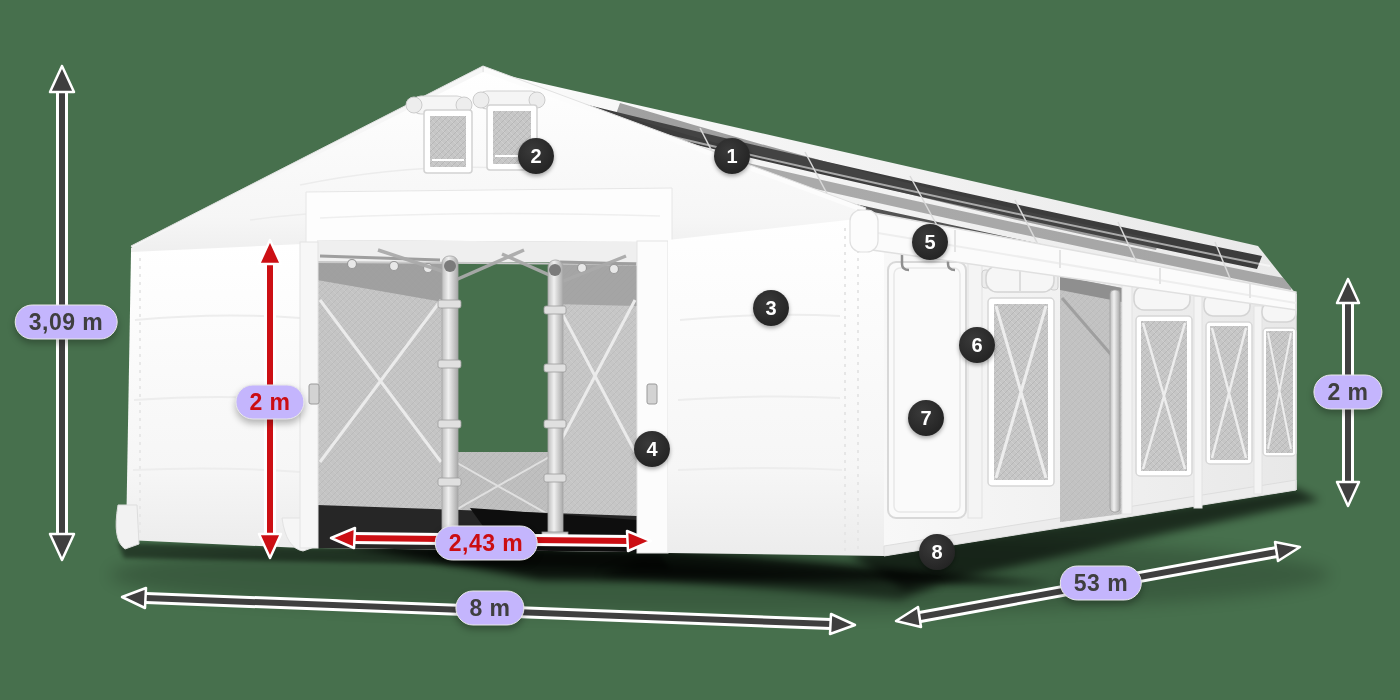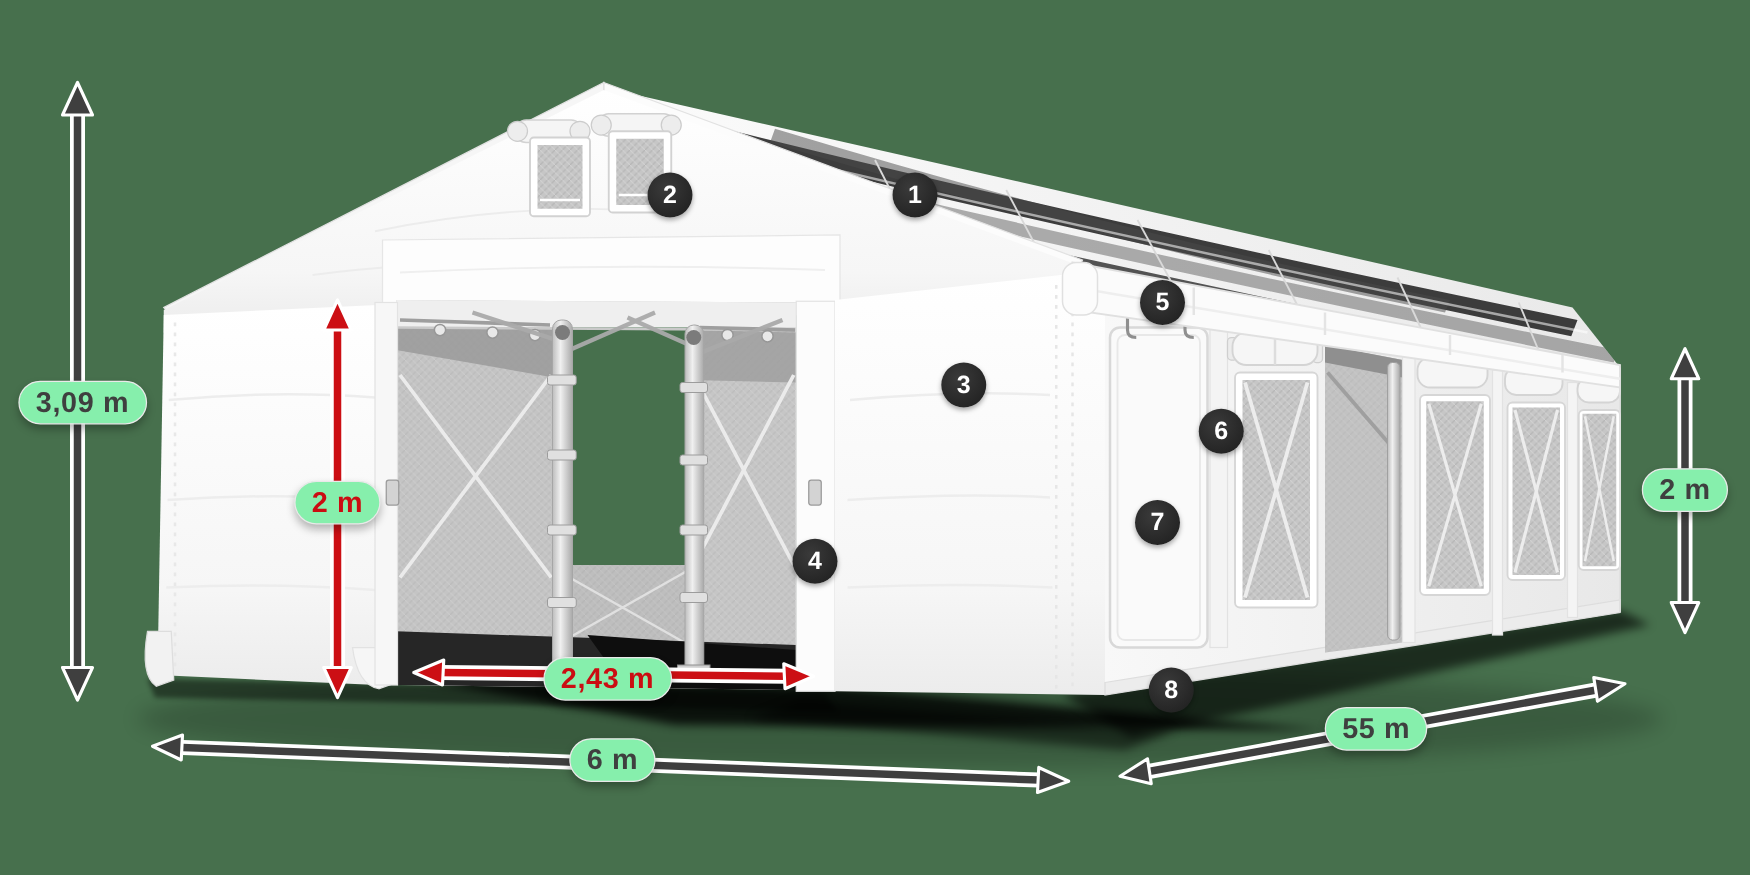--- a/index.html
+++ b/index.html
@@ -1,21 +1,21 @@
 <!DOCTYPE html>
 <html><head>
 <meta charset="utf-8">
 <style>
   html,body{margin:0;padding:0;}
   body{width:1400px;height:700px;font-family:"Liberation Sans",sans-serif;}
   .stage{position:relative;width:1400px;height:700px;background:#47704d;overflow:hidden;}
   .stage svg{position:absolute;left:0;top:0;}
   .pill{
     position:absolute;transform:translate(-50%,-50%);
-    background:#86efac;border:1px solid #e9e9e9;border-radius:24px;
+    background:#c4b5fd;border:1px solid #e9e9e9;border-radius:24px;
     padding:3px 13px;font-size:23px;font-weight:bold;color:#3f3f3f;
     white-space:nowrap;box-shadow:0 4px 7px rgba(0,0,0,0.28);
     letter-spacing:0.5px;z-index:5;
   }
   .pill.red{color:#cb0d12;}
   .badge{
     position:absolute;transform:translate(-50%,-50%);
     width:36px;height:36px;border-radius:50%;
     background:radial-gradient(circle at 40% 35%,#3a3a3a,#242424 75%);
     color:#ffffff;font-size:20px;font-weight:bold;
@@ -338,22 +338,22 @@
       <line x1="1348" y1="300" x2="1348" y2="485" stroke="#3f3f3f" stroke-width="6"></line>
       <polygon points="1348,279 1337,303 1359,303" fill="#3f3f3f" stroke="#ffffff" stroke-width="2.5"></polygon>
       <polygon points="1348,506 1337,482 1359,482" fill="#3f3f3f" stroke="#ffffff" stroke-width="2.5"></polygon>
     </g>
   </g>
 </svg>
 
 <div class="pill" style="left:66px;top:322px">3,09 m</div>
 <div class="pill red" style="left:270px;top:402px">2 m</div>
 <div class="pill red" style="left:486px;top:543px">2,43 m</div>
-<div class="pill" style="left:490px;top:608px">6 m</div>
-<div class="pill" style="left:1101px;top:583px">55 m</div>
+<div class="pill" style="left:490px;top:608px">8 m</div>
+<div class="pill" style="left:1101px;top:583px">53 m</div>
 <div class="pill" style="left:1348px;top:392px">2 m</div>
 
 <div class="badge" style="left:732px;top:156px">1</div>
 <div class="badge" style="left:536px;top:156px">2</div>
 <div class="badge" style="left:771px;top:308px">3</div>
 <div class="badge" style="left:652px;top:449px">4</div>
 <div class="badge" style="left:930px;top:242px">5</div>
 <div class="badge" style="left:977px;top:345px">6</div>
 <div class="badge" style="left:926px;top:418px">7</div>
 <div class="badge" style="left:937px;top:552px">8</div>

